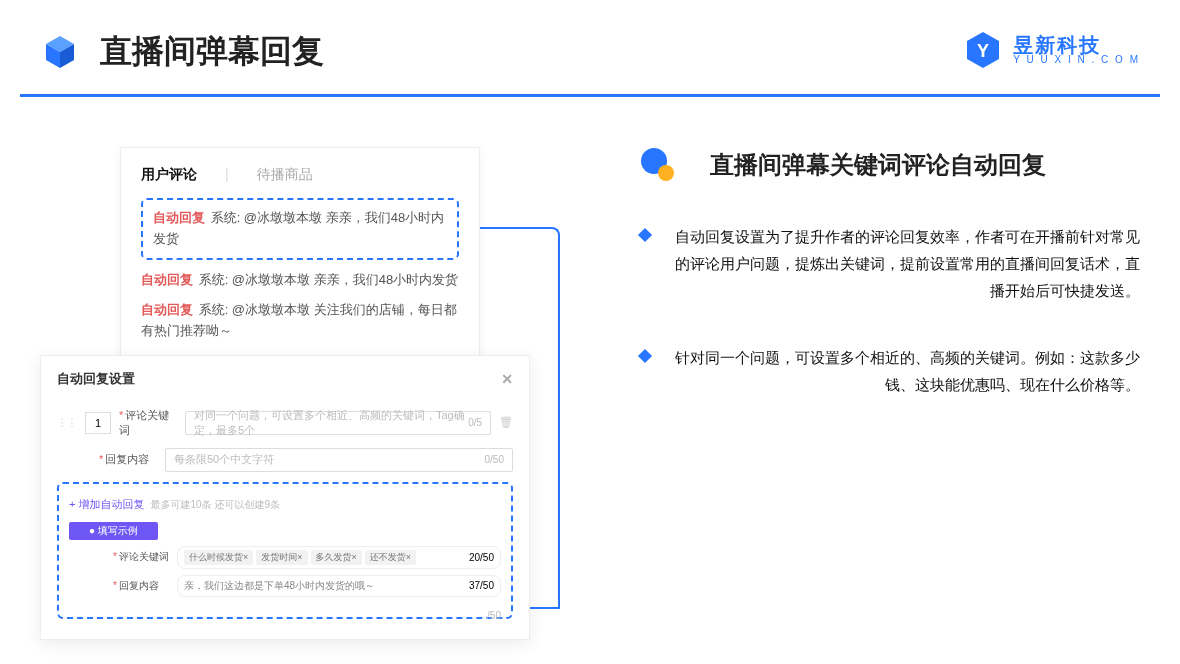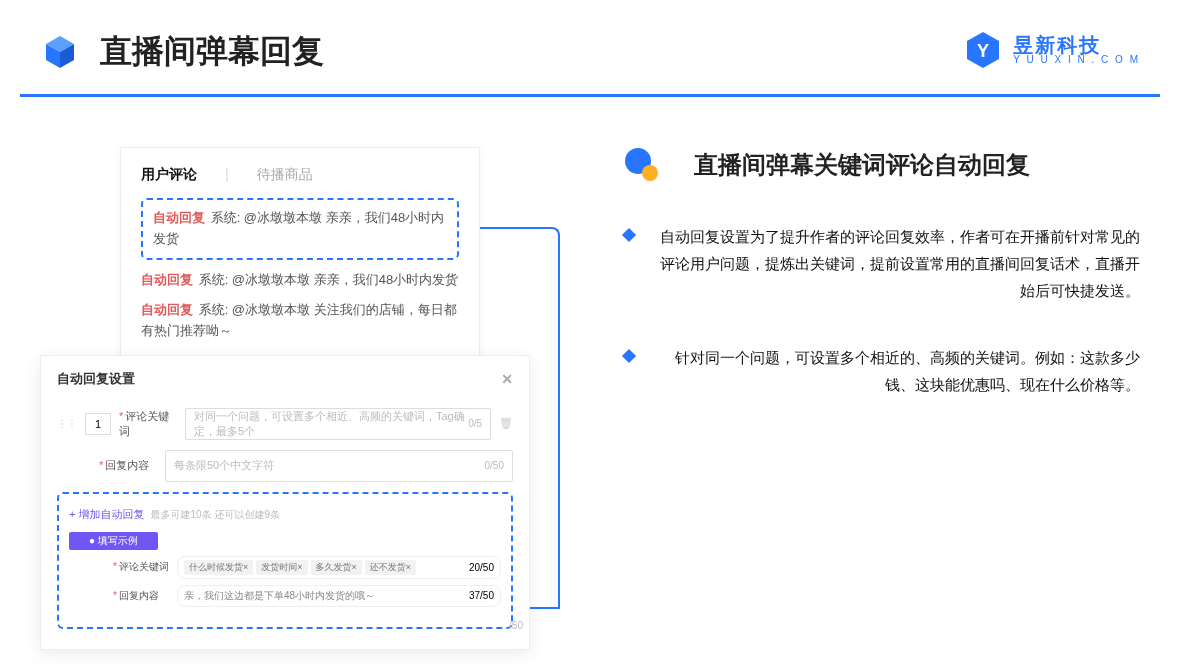--- a/index.html
+++ b/index.html
@@ -9,54 +9,54 @@
 .header-icon { width: 40px; height: 40px; margin-right: 20px; }
 .header-title { font-size: 32px; font-weight: 600; color: #222; }
 .logo { position: absolute; right: 40px; top: 30px; display: flex; align-items: center; gap: 10px; }
 .logo-icon { width: 40px; height: 40px; }
 .logo-text { display: flex; flex-direction: column; line-height: 1; }
 .logo-name { font-size: 20px; font-weight: 700; color: #2876ff; letter-spacing: 2px; }
 .logo-url { font-size: 10px; color: #2876ff; letter-spacing: 2px; }
 
 .divider { height: 3px; background: #2876ff; margin: 0 20px; }
 
-.content { display: flex; padding: 50px 40px 0; gap: 4px; }
+.content { display: flex; padding: 50px 40px 0; gap: 20px; }
 .left-col { width: 520px; position: relative; }
 .right-col { flex: 1; padding-left: 60px; }
 
 .comment-panel { background: #fff; width: 360px; margin-left: 80px; border: 1px solid #eee; padding: 18px 20px 8px; box-shadow: 0 2px 8px rgba(0,0,0,0.05); position: relative; z-index: 2; }
 .tabs { display: flex; gap: 28px; margin-bottom: 14px; font-size: 14px; }
 .tab-active { font-weight: 700; color: #111; }
 .tab-inactive { color: #aaa; }
 .comment-line { font-size: 13px; line-height: 1.6; margin-bottom: 10px; color: #555; }
 .auto-label { color: #e35a5a; font-weight: 600; margin-right: 2px; }
 .highlight-box { border: 2.5px dashed #2876ff; border-radius: 6px; padding: 8px 10px; margin-bottom: 10px; position: relative; }
 .highlight-box .comment-line { margin-bottom: 0; }
 
 .settings-panel { background: #fff; width: 490px; border: 1px solid #eee; padding: 14px 16px 20px; box-shadow: 0 4px 16px rgba(0,0,0,0.08); position: relative; z-index: 3; margin-top: -6px; }
 .settings-header { display: flex; justify-content: space-between; align-items: center; font-size: 13px; font-weight: 600; color: #333; margin-bottom: 20px; }
 .close-x { color: #aaa; font-size: 14px; cursor: pointer; }
 .form-row { display: flex; align-items: center; gap: 8px; margin-bottom: 10px; font-size: 11px; }
 .drag-handle { color: #ccc; font-size: 10px; }
 .order-input { width: 26px; height: 22px; border: 1px solid #ddd; text-align: center; font-size: 11px; }
 .field-label { color: #555; width: 58px; text-align: left; }
 .field-label .req { color: #e35a5a; margin-right: 2px; }
-.text-input { flex: 1; height: 32px; border: 1px solid #ddd; border-radius: 2px; padding: 0 8px; font-size: 11px; color: #bbb; display: flex; align-items: center; justify-content: space-between; background: #fff; }
+.text-input { flex: 1; height: 24px; border: 1px solid #ddd; border-radius: 2px; padding: 0 8px; font-size: 11px; color: #bbb; display: flex; align-items: center; justify-content: space-between; background: #fff; }
 .text-input .cnt { color: #bbb; font-size: 10px; }
 .trash { color: #ccc; font-size: 11px; }
 
 .example-box { border: 2.5px dashed #2876ff; border-radius: 6px; padding: 10px 10px 14px; margin-top: 8px; position: relative; }
 .add-link { color: #6e57f5; font-size: 11px; margin-bottom: 8px; display: inline-block; }
 .add-hint { color: #bbb; font-size: 10px; margin-left: 6px; }
 .example-tag { background: #6e57f5; color: #fff; font-size: 10px; padding: 2px 20px; border-radius: 2px; display: inline-block; margin-bottom: 6px; }
 .ex-row { display: flex; align-items: center; gap: 6px; font-size: 10px; margin-bottom: 6px; margin-left: 44px; }
 .chip-box { flex: 1; border: 1px solid #eee; border-radius: 8px; padding: 3px 6px; display: flex; align-items: center; justify-content: space-between; min-height: 22px; background: #fff; }
 .chips { display: flex; gap: 3px; flex-wrap: wrap; }
 .chip { background: #f2f2f2; color: #777; padding: 1px 5px; font-size: 9px; border-radius: 2px; }
-.overflow-cnt { position: absolute; right: 6px; bottom: 18px; font-size: 10px; color: #bbb; }
+.overflow-cnt { position: absolute; right: 28px; bottom: 18px; font-size: 10px; color: #bbb; }
 
 .right-title { display: flex; align-items: center; gap: 14px; margin-bottom: 40px; }
 .bubble-icon { width: 36px; height: 36px; position: relative; }
 .right-title-text { font-size: 24px; font-weight: 600; color: #222; margin-left: 20px; }
 .bullet-item { display: flex; gap: 12px; margin-bottom: 40px; text-align: right; }
 .diamond { width: 10px; height: 10px; background: #2876ff; transform: rotate(45deg); margin-top: 7px; flex-shrink: 0; }
 .bullet-text { font-size: 15px; line-height: 1.8; color: #111; }
 
 .connector { position: absolute; border: 2px solid #2876ff; z-index: 1; }
 </style>

